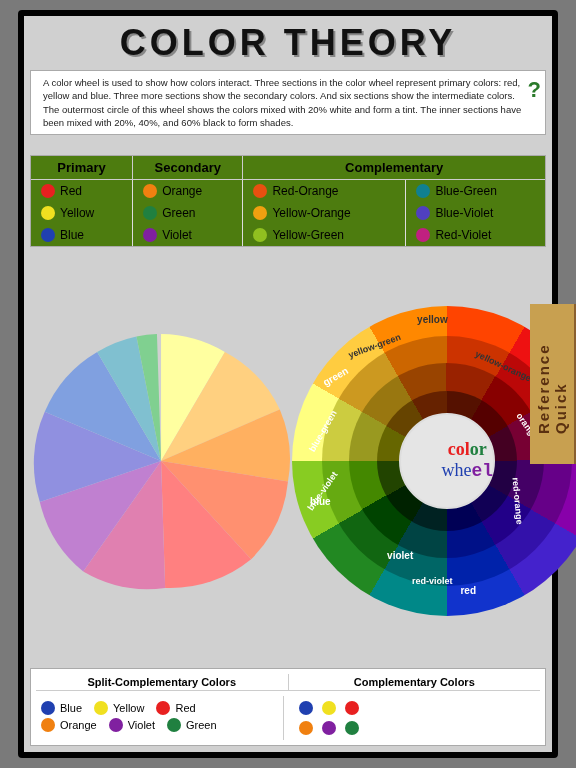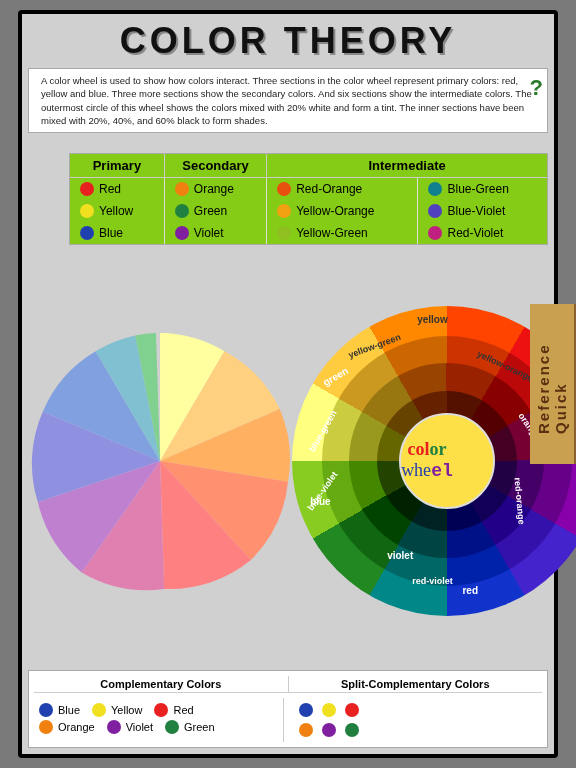--- a/index.html
+++ b/index.html
@@ -9,21 +9,21 @@
       background: #7a7a7a;
       font-family: Arial, sans-serif;
       overflow: hidden;
       position: relative;
     }
     #main-container {
       width: 540px;
       height: 748px;
       background: #d0d0d0;
       margin: 10px auto;
-      border: 4px solid #000000;
+      border: 6px solid #000000;
       border-radius: 4px;
       padding: 6px;
       display: flex;
       flex-direction: column;
     }
     #title {
       font-size: 36px;
       font-weight: 900;
       text-align: center;
       letter-spacing: 4px;
@@ -44,24 +44,23 @@
     }
     #question-mark {
       position: absolute;
       right: 4px;
       top: 4px;
       font-size: 22px;
       color: #2a7a2a;
       font-weight: bold;
     }
     #color-table {
-      background: #84cc16;
+      background: #4d7c0f;
       border: 1px solid #aaa;
       margin-bottom: 6px;
-      margin-left: 41px;
     }
     #color-table table {
       width: 100%;
       border-collapse: collapse;
     }
     #color-table th {
       text-align: center;
       font-size: 13px;
       font-weight: bold;
       padding: 4px 6px;
@@ -181,21 +180,21 @@
     <span>A color wheel is used to show how colors interact.  Three sections in the color wheel represent primary colors: red, yellow and blue. Three more sections show the secondary colors.  And six sections show the intermediate colors. The outermost circle of this wheel shows the colors mixed with 20% white and form a tint.  The inner sections have been mixed with 20%, 40%, and 60% black to form shades.</span>
     <span id="question-mark">?</span>
   </div>
 
   <div id="color-table">
     <table>
       <thead>
         <tr>
           <th>Primary</th>
           <th>Secondary</th>
-          <th colspan="2" style="border-right:none;">Intermediate</th>
+          <th colspan="2" style="border-right:none;">Complementary</th>
         </tr>
       </thead>
       <tbody id="color-table-body">
       <tr>
             <td>
               <div class="cell-pair">
                 <span class="color-dot" style="background:#e82020;"></span>
                 <span>Red</span>
               </div>
             </td>
@@ -378,25 +377,25 @@
           #002200 300deg 330deg,
           #224400 330deg 360deg
         );
       "></div>
 
       <div style="
         position:absolute;
         width:96px; height:96px;
         border-radius:50%;
         top:107px; left:107px;
-        background: #fde047;
+        background: #e5e5e5;
         border: 2px solid #ddd;
         display: flex;
         align-items: center;
-        justify-content: flex-start;
+        justify-content: flex-end;
         z-index: 5;
       ">
         <div style="text-align:center; line-height:1.2;">
           <span style="font-size:18px; font-weight:bold; color: #e82020; font-family: 'Comic Sans MS', cursive;">col</span><span style="font-size:18px; font-weight:bold; color: #208040; font-family: 'Comic Sans MS', cursive;">or</span>
           <br>
           <span style="font-size:18px; font-weight:normal; color: #2040b0; font-family: 'Comic Sans MS', cursive;">whe</span><span style="font-size:18px; font-weight:bold; color: #8020a0; font-family: Liberation Mono, monospace;">el</span>
         </div>
       </div>
 
       <div style="position:absolute;top:8px;left:125px;font-size:10px;font-weight:bold;color:#333;">yellow</div>
@@ -409,22 +408,22 @@
       <div style="position:absolute;bottom:120px;left:8px;font-size:9px;font-weight:bold;color:#fff;transform:rotate(-55deg);">blue-violet</div>
       <div style="position:absolute;top:190px;left:18px;font-size:10px;font-weight:bold;color:#fff;">blue</div>
       <div style="position:absolute;top:120px;left:8px;font-size:9px;font-weight:bold;color:#fff;transform:rotate(-60deg);">blue-green</div>
       <div style="position:absolute;top:65px;left:30px;font-size:10px;font-weight:bold;color:#fff;transform:rotate(-30deg);">green</div>
       <div style="position:absolute;top:35px;left:55px;font-size:9px;font-weight:bold;color:#333;transform:rotate(-20deg);">yellow-green</div>
     </div>
   </div>
 
   <div id="bottom-section">
     <div id="bottom-header">
+      <div class="bottom-col-header">Split-Complementary Colors</div>
       <div class="bottom-col-header">Complementary Colors</div>
-      <div class="bottom-col-header">Split-Complementary Colors</div>
     </div>
     <div id="bottom-content">
       <div class="bottom-col">
         <div class="bottom-row">
           <div class="bottom-dot" style="background:#2040b0;"></div>
           <span style="margin-right:12px;">Blue</span>
           <div class="bottom-dot" style="background:#f0e020;"></div>
           <span style="margin-right:12px;">Yellow</span>
           <div class="bottom-dot" style="background:#e82020;"></div>
           <span>Red</span>

